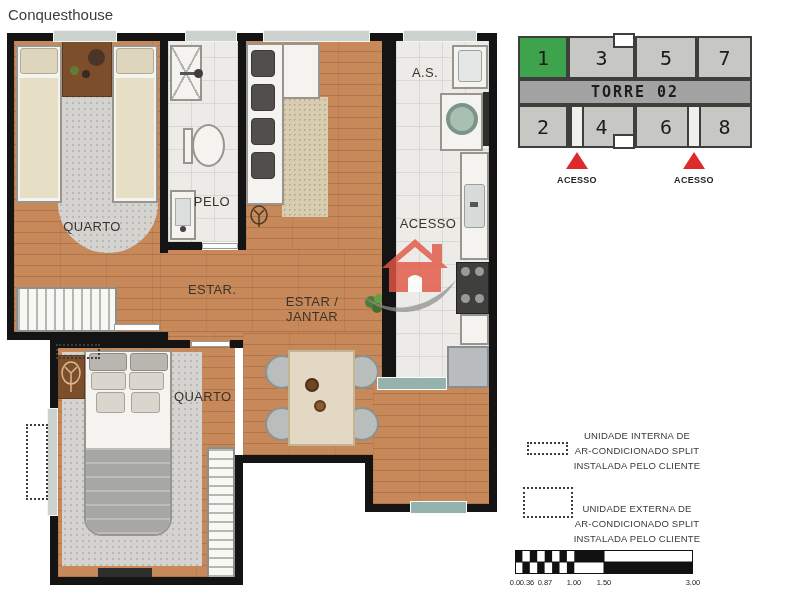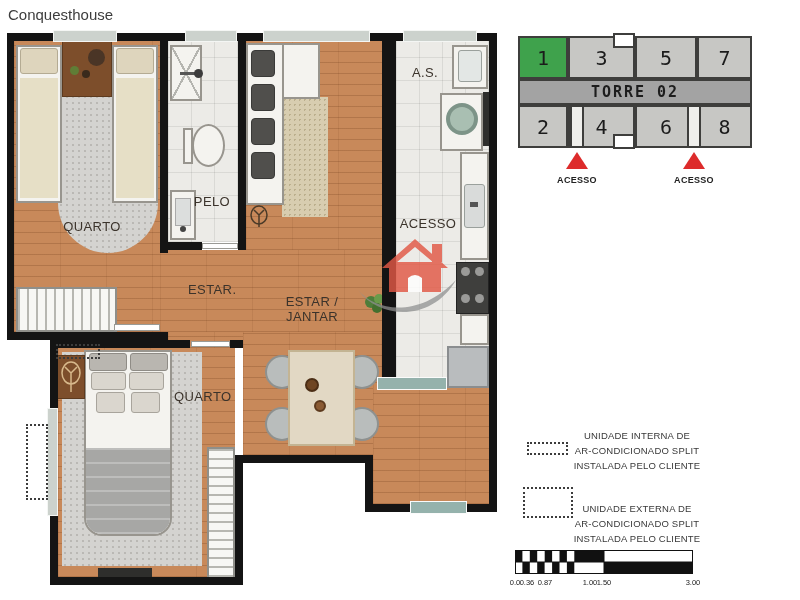--- a/index.html
+++ b/index.html
@@ -254,18 +254,18 @@
       <rect x="7.4" y="12" width="7.4" height="11" fill="#111"></rect>
       <rect x="22.2" y="12" width="7.4" height="11" fill="#111"></rect>
       <rect x="37.1" y="12" width="7.4" height="11" fill="#111"></rect>
       <rect x="51.9" y="12" width="7.4" height="11" fill="#111"></rect>
       <rect x="89" y="12" width="88.5" height="11" fill="#111"></rect>
       <line x1="89" y1="0" x2="89" y2="24" stroke="#111" stroke-width="1"></line>
     </svg>
     <div class="a scale-label" style="left:500px;top:578px;width:30px;">0.0</div>
     <div class="a scale-label" style="left:512px;top:578px;width:30px;">0.36</div>
     <div class="a scale-label" style="left:530px;top:578px;width:30px;">0.87</div>
-    <div class="a scale-label" style="left:575px;top:578px;width:30px;">1.00</div>
+    <div class="a scale-label" style="left:559px;top:578px;width:30px;">1.00</div>
     <div class="a scale-label" style="left:589px;top:578px;width:30px;">1.50</div>
     <div class="a scale-label" style="left:678px;top:578px;width:30px;">3.00</div>
   </div>
 
 </div>
 
 </body></html>

